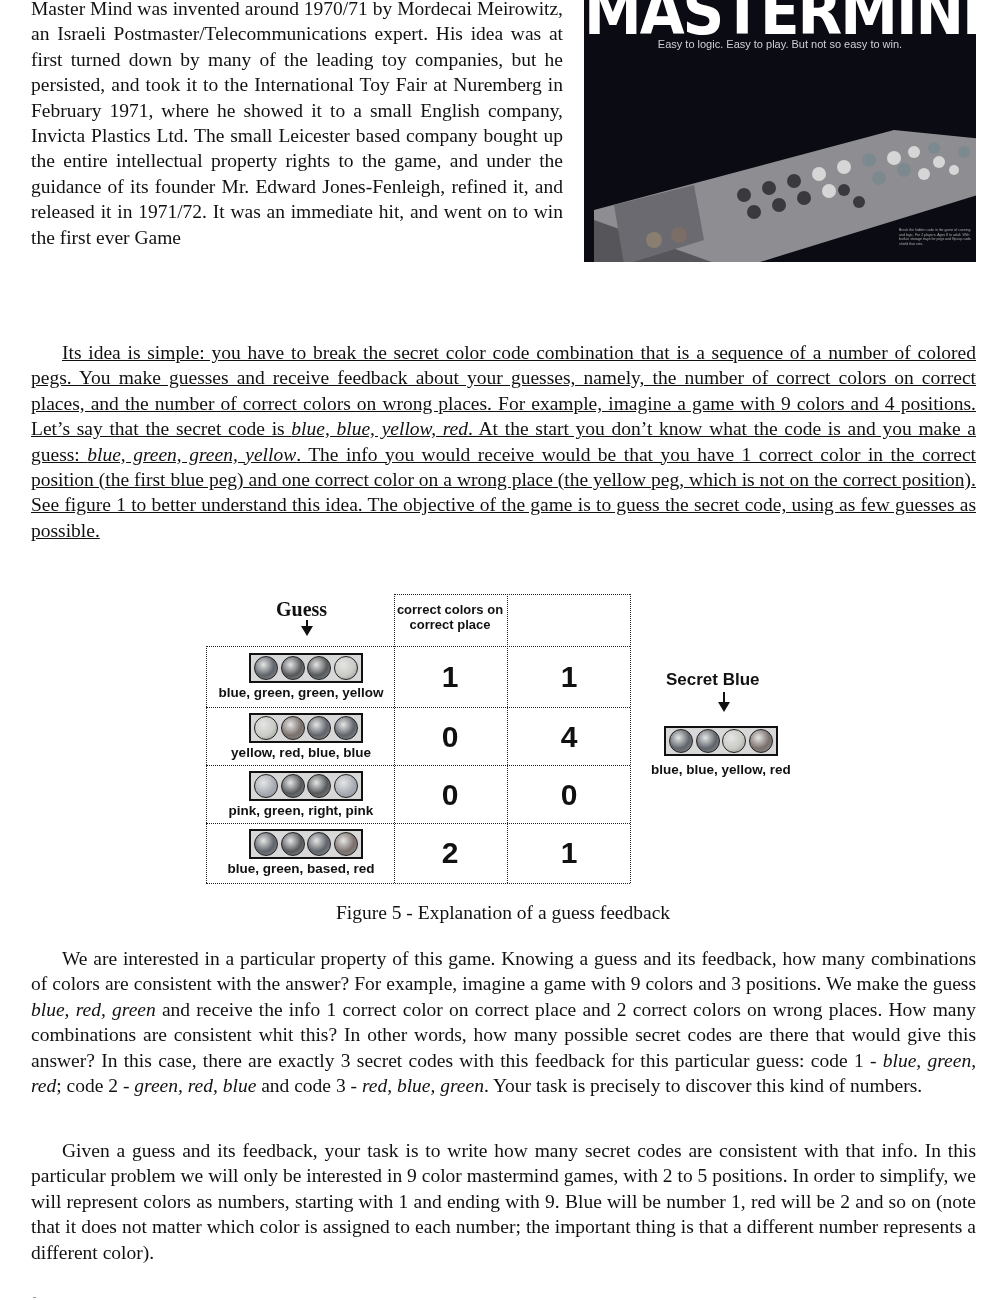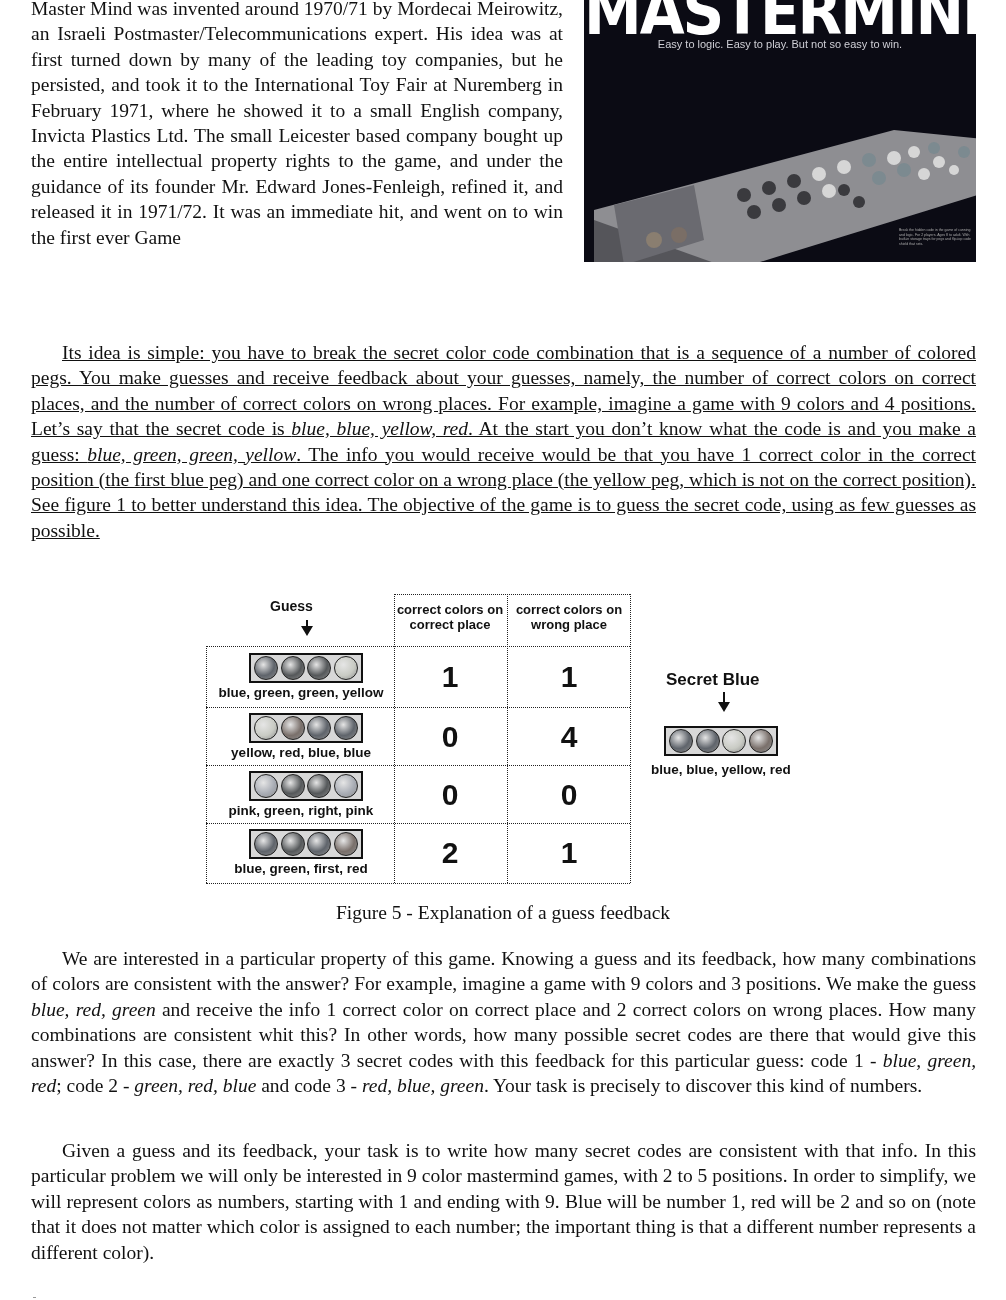--- a/index.html
+++ b/index.html
@@ -15,21 +15,21 @@
        font-family: "DejaVu Sans", sans-serif; font-weight: bold; font-size: 58px; letter-spacing: -2px;
        transform: scaleY(1.1); text-align: center; }
   #promo .tagline { position: absolute; top: 38px; left: 0; width: 392px; text-align: center;
        color: #cfcfd6; font-family: "Liberation Sans", sans-serif; font-size: 11px; }
   #promo .board { position: absolute; left: 10px; top: 70px; width: 400px; height: 200px; }
   #promo .fine { position: absolute; left: 315px; top: 228px; width: 75px; font-size: 3.5px; color: #aaa;
        font-family: "Liberation Sans", sans-serif; line-height: 4.5px; }
   #p2 { top: 340px; text-indent: 31px; text-decoration: underline; }
   #figure { position: absolute; left: 205px; top: 590px; width: 600px; height: 300px;
             font-family: "Liberation Sans", "DejaVu Sans", sans-serif; }
-  .guess-head { position: absolute; left: 65px; top: 8px; font-weight: bold; font-size: 14px; }
+  .guess-head { position: absolute; left: 71px; top: 8px; font-weight: bold; font-size: 20px; font-family: Liberation Serif, serif; }
   .arrow { position: absolute; width: 2px; background: #111; }
   .arrow::after { content: ""; position: absolute; left: -5px; bottom: -2px; border-left: 6px solid transparent;
             border-right: 6px solid transparent; border-top: 10px solid #111; }
   .col-head { position: absolute; top: 4px; height: 52px; font-weight: bold; font-size: 13px;
               text-align: center; line-height: 15px; padding-top: 8px; box-sizing: border-box; }
   .dot { position: absolute; border: 0 dotted #222; }
   .row { position: absolute; left: 2px; width: 423px; height: 59px; }
   .rack { position: absolute; left: 42px; top: 5px; width: 114px; height: 30px; background: #d8d8d8;
           border: 2px solid #111; box-sizing: border-box; display: flex; align-items: center; justify-content: space-around; padding: 0 2px; }
   .peg { width: 24px; height: 24px; border-radius: 50%; border: 1px solid #222; box-sizing: border-box; }
@@ -91,21 +91,20 @@
   <div class="fine">Break the hidden code in the game of cunning and logic. For 2 players. Ages 8 to adult. With built-in storage trays for pegs and flip-top code shield that sets.</div>
 </div>
 
 <p class="txt" id="p2"><span>Its idea is simple: you have to break the secret color code combination that is a sequence of a number of colored pegs. You make guesses and receive feedback about your guesses, namely, the number of correct colors on correct places, and the number of correct colors on wrong places. For example, imagine a game with 9 colors and 4 positions. Let’s say that the secret code is </span><em>blue, blue, yellow, red</em><span>. At the start you don’t know what the code is and you make a guess: </span><em>blue, green, green, yellow</em><span>. The info you would receive would be that you have 1 correct color in the correct position (the first blue peg) and one correct color on a wrong place (the yellow peg, which is not on the correct position). See figure 1 to better understand this idea. The objective of the game is to guess the secret code, using as few guesses as possible.</span></p>
 
 <div id="figure">
   <div class="guess-head">Guess</div>
   <div class="arrow" style="left:101px; top:30px; height:14px;"></div>
 
   <div class="col-head" style="left:189px; width:112px;text-align:center;">correct colors on correct place</div>
-  <div class="col-head" style="left:303px; width:122px;">correct colors on wrong place</div>
 
   <div class="dot" style="left:189px; top:4px; width:236px; border-top-width:1px;"></div>
   <div class="dot" style="left:1px; top:56px; width:424px; border-top-width:1px;"></div>
   <div class="dot" style="left:1px; top:117px; width:424px; border-top-width:1px;"></div>
   <div class="dot" style="left:1px; top:175px; width:424px; border-top-width:1px;"></div>
   <div class="dot" style="left:1px; top:233px; width:424px; border-top-width:1px;"></div>
   <div class="dot" style="left:1px; top:293px; width:424px; border-top-width:1px;"></div>
   <div class="dot" style="left:1px; top:56px; height:237px; border-left-width:1px;"></div>
   <div class="dot" style="left:189px; top:4px; height:289px; border-left-width:1px;"></div>
   <div class="dot" style="left:302px; top:4px; height:289px; border-left-width:1px;"></div>
@@ -145,21 +144,21 @@
         <div class="num" style="left: 187px; width: 112px;">0</div>
         <div class="num" style="left: 301px; width: 122px;">0</div>
       </div>
       <div class="row" style="top: 234px;">
         <div class="rack">
           <div class="peg" style="background: radial-gradient(circle at 38% 35%, rgba(255, 255, 255, 0.35), rgb(95, 100, 107) 55%, rgba(0, 0, 0, 0.35) 100%);"></div>
           <div class="peg" style="background: radial-gradient(circle at 38% 35%, rgba(255, 255, 255, 0.35), rgb(85, 88, 90) 55%, rgba(0, 0, 0, 0.35) 100%);"></div>
           <div class="peg" style="background: radial-gradient(circle at 38% 35%, rgba(255, 255, 255, 0.35), rgb(95, 100, 107) 55%, rgba(0, 0, 0, 0.35) 100%);"></div>
           <div class="peg" style="background: radial-gradient(circle at 38% 35%, rgba(255, 255, 255, 0.35), rgb(122, 112, 107) 55%, rgba(0, 0, 0, 0.35) 100%);"></div>
         </div>
-        <div class="row-label">blue, green, first, red</div>
+        <div class="row-label">blue, green, based, red</div>
         <div class="num" style="left: 187px; width: 112px;">2</div>
         <div class="num" style="left: 301px; width: 122px;">1</div>
       </div>
     </div>
 
   <div class="secret-head">Secret Blue</div>
   <div class="arrow" style="left:518px; top:102px; height:18px;"></div>
   <div class="rack secret-rack" id="secret-rack">
       <div class="peg" style="background: radial-gradient(circle at 38% 35%, rgba(255, 255, 255, 0.35), rgb(95, 100, 107) 55%, rgba(0, 0, 0, 0.35) 100%);"></div>
       <div class="peg" style="background: radial-gradient(circle at 38% 35%, rgba(255, 255, 255, 0.35), rgb(95, 100, 107) 55%, rgba(0, 0, 0, 0.35) 100%);"></div>

